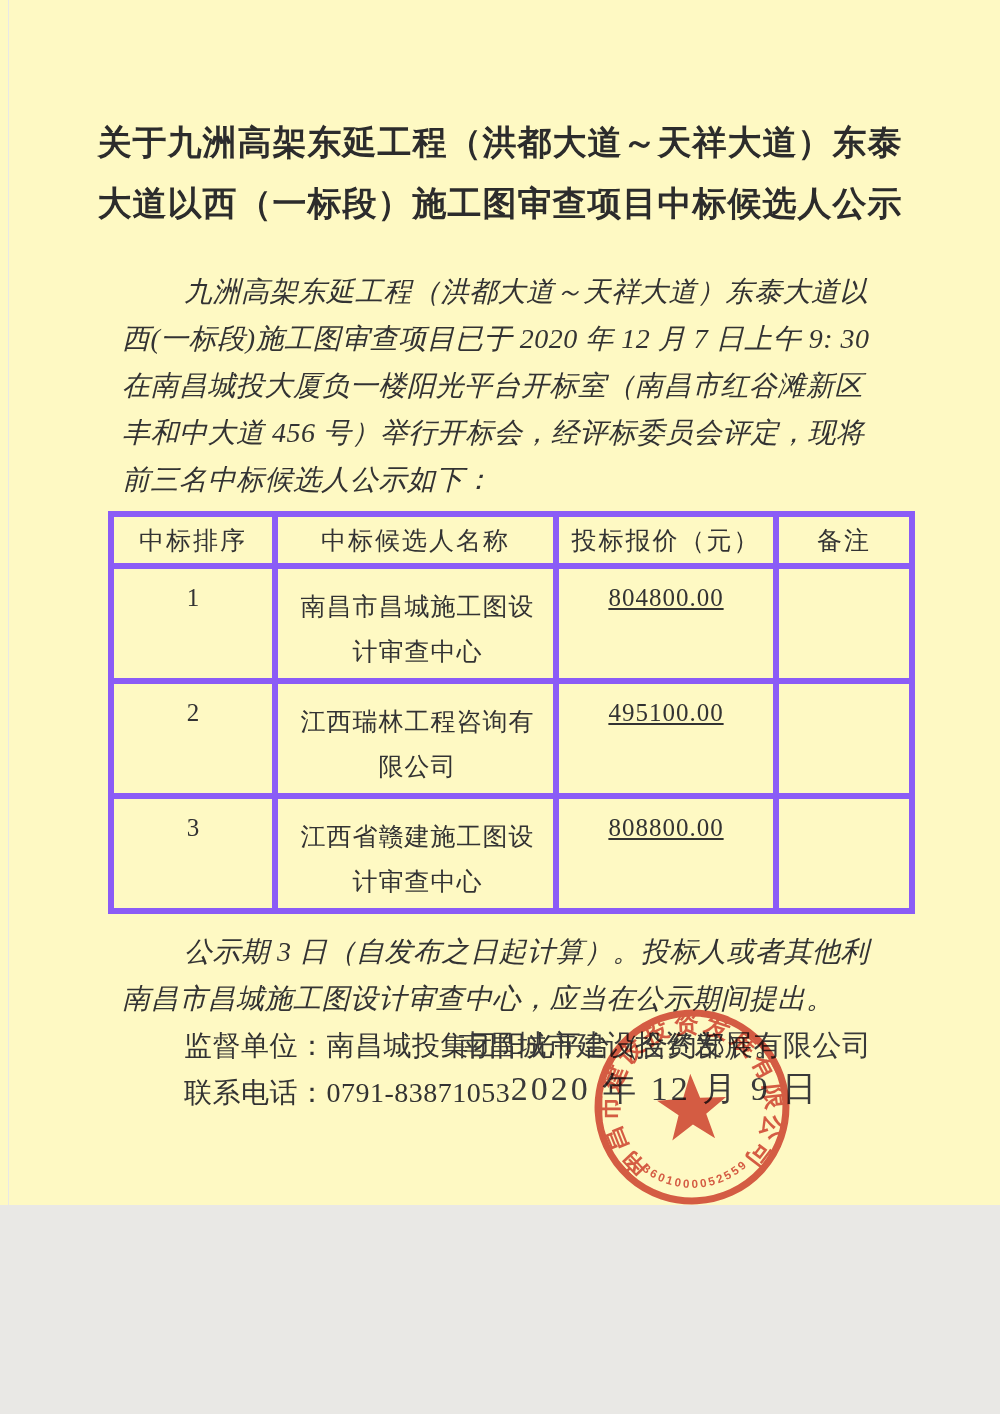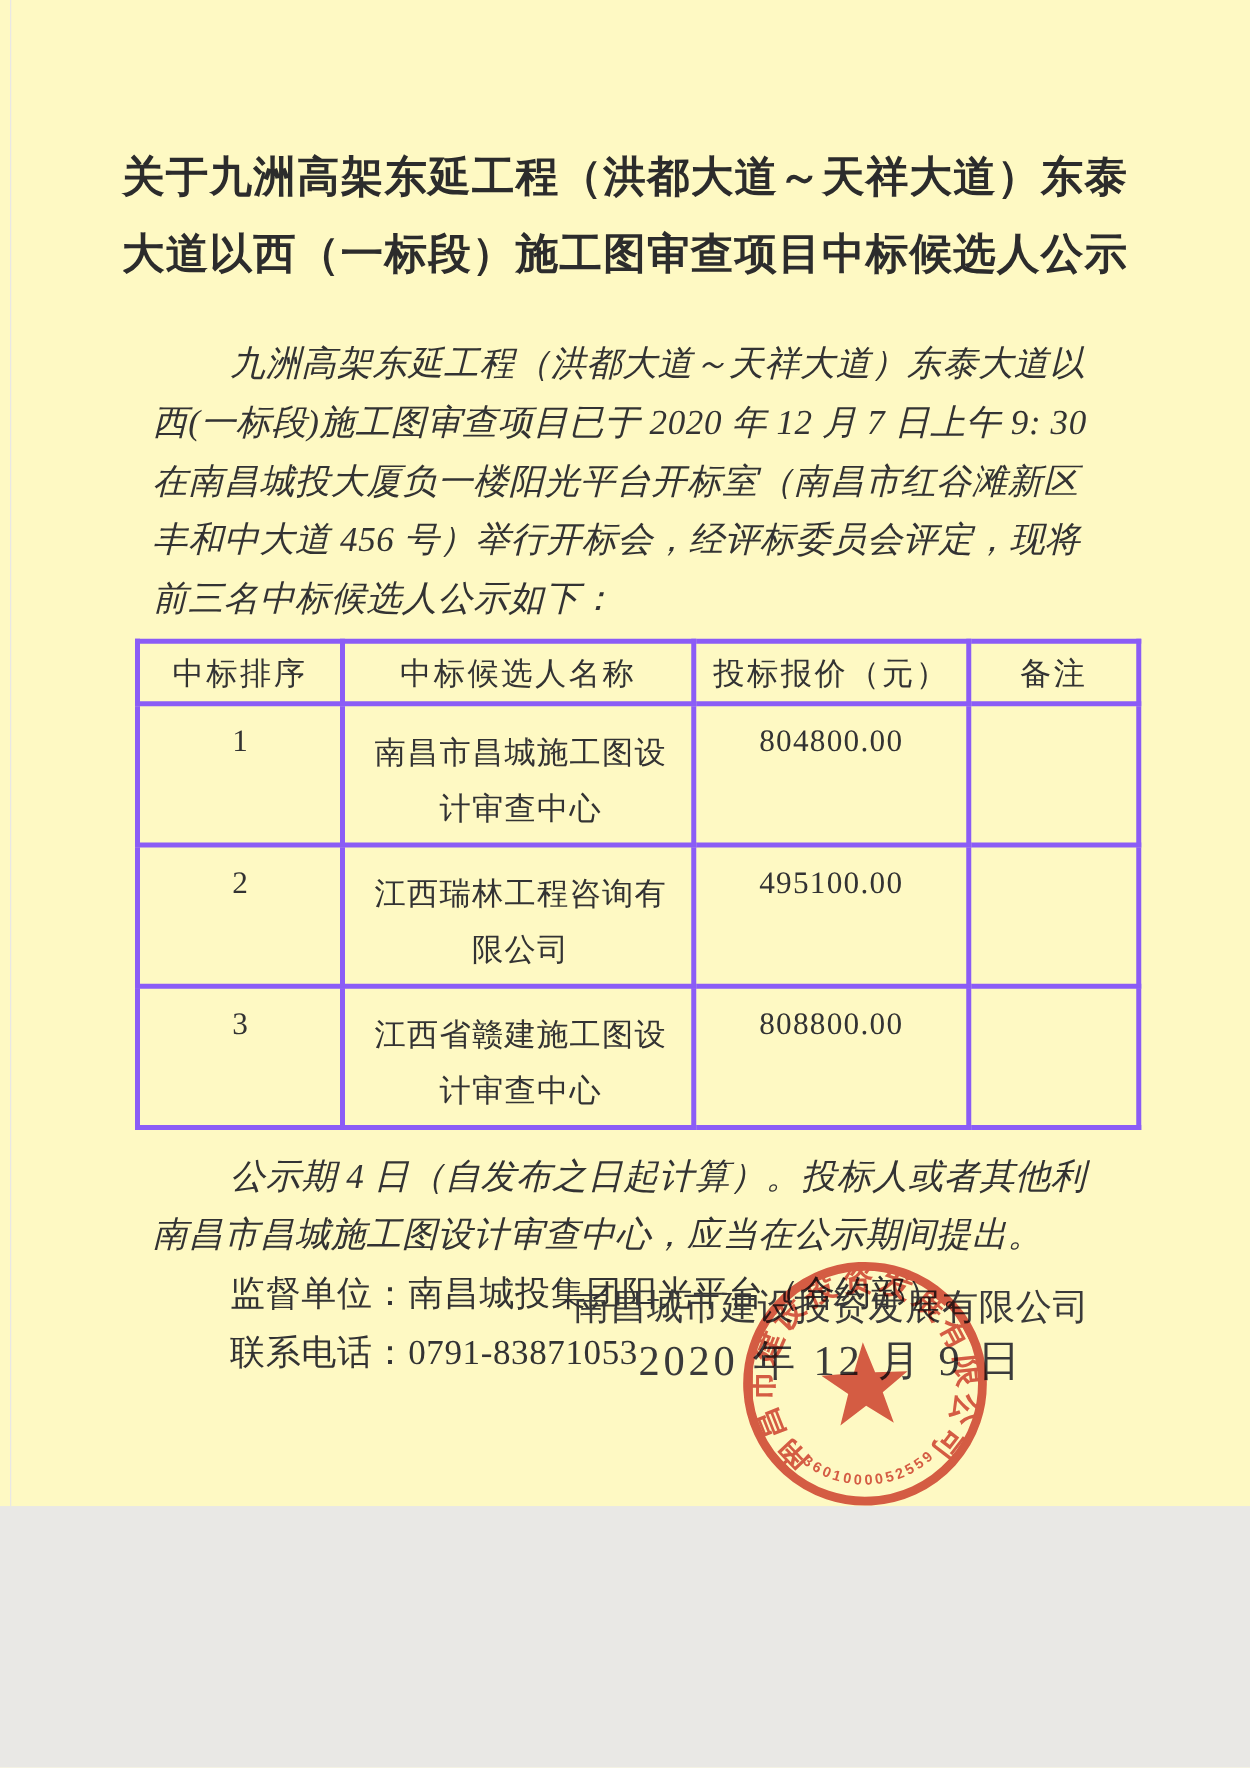--- a/index.html
+++ b/index.html
@@ -43,30 +43,30 @@
     font-style:italic;
   }
   .para .line.first { text-indent:62px; }
   table.bid {
     margin:8px 0 0 108px;
     border-collapse:collapse;
     table-layout:fixed;
     width:801px;
   }
   .bid th, .bid td {
-    border:4px solid #8b5cf6;
+    border:6px solid #8b5cf6;
     font-weight:normal;
     text-align:center;
     color:#333;
     overflow:hidden;
   }
   .bid th { height:44px; font-size:25px; letter-spacing:2px; }
   .bid td { height:93px; vertical-align:top; padding-top:15px; font-size:25px; }
   .bid td.name-cell { line-height:45px; padding-left:12px; padding-right:8px; letter-spacing:1px; }
-  .bid td.price-cell { letter-spacing:1px; }
+  .bid td.price-cell { letter-spacing:1px;text-decoration:underline; }
   .notice { margin-top:14px; }
   .contact {
     margin:0 118px 0 122px;
     font-size:28px;
     line-height:47px;
     text-indent:62px;
     letter-spacing:0.5px;
   }
   .signature {
     position:absolute;
@@ -150,21 +150,21 @@
     <tr>
       <td class="rank-cell">3</td>
       <td class="name-cell">江西省赣建施工图设计审查中心</td>
       <td class="price-cell">808800.00</td>
       <td class="note-cell"></td>
     </tr>
   </tbody>
     </table>
 
   <div class="para notice">
-    <div class="line first">公示期 4 日（自发布之日起计算）。投标人或者其他利</div>
+    <div class="line first">公示期 3 日（自发布之日起计算）。投标人或者其他利</div>
     <div class="line">南昌市昌城施工图设计审查中心，应当在公示期间提出。</div>
   </div>
 
   <div class="contact">监督单位：南昌城投集团阳光平台（合约部）。</div>
   <div class="contact">联系电话：0791-83871053</div>
 
   <div class="signature">
     <div class="sig-company">南昌城市建设投资发展有限公司</div>
     <div class="sig-date">2020 年 12 月 9 日</div>
   </div>

